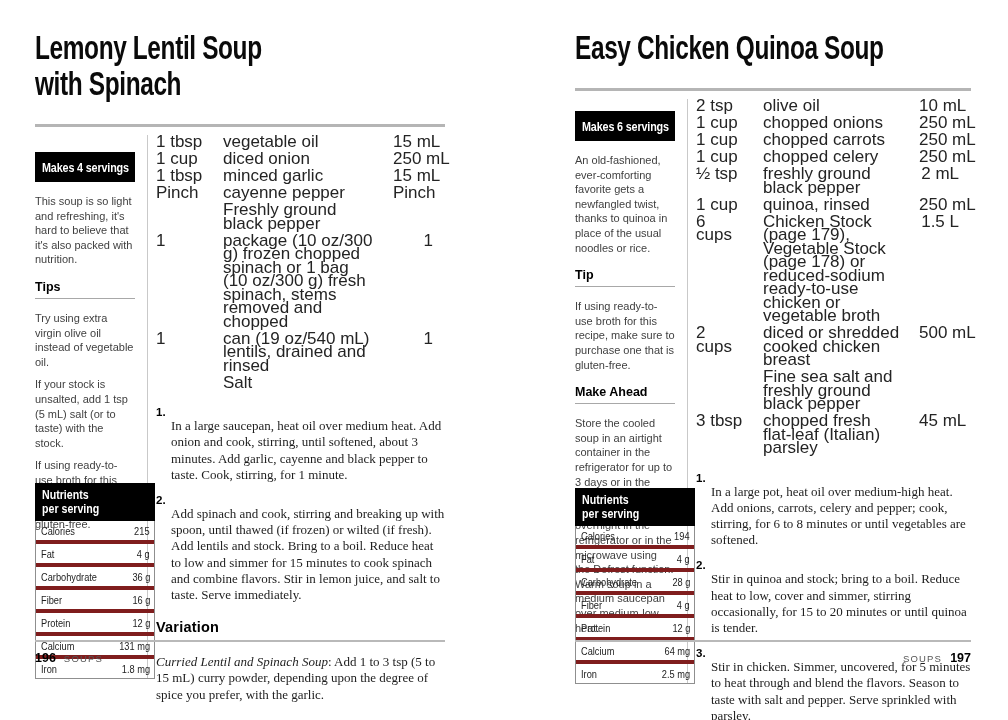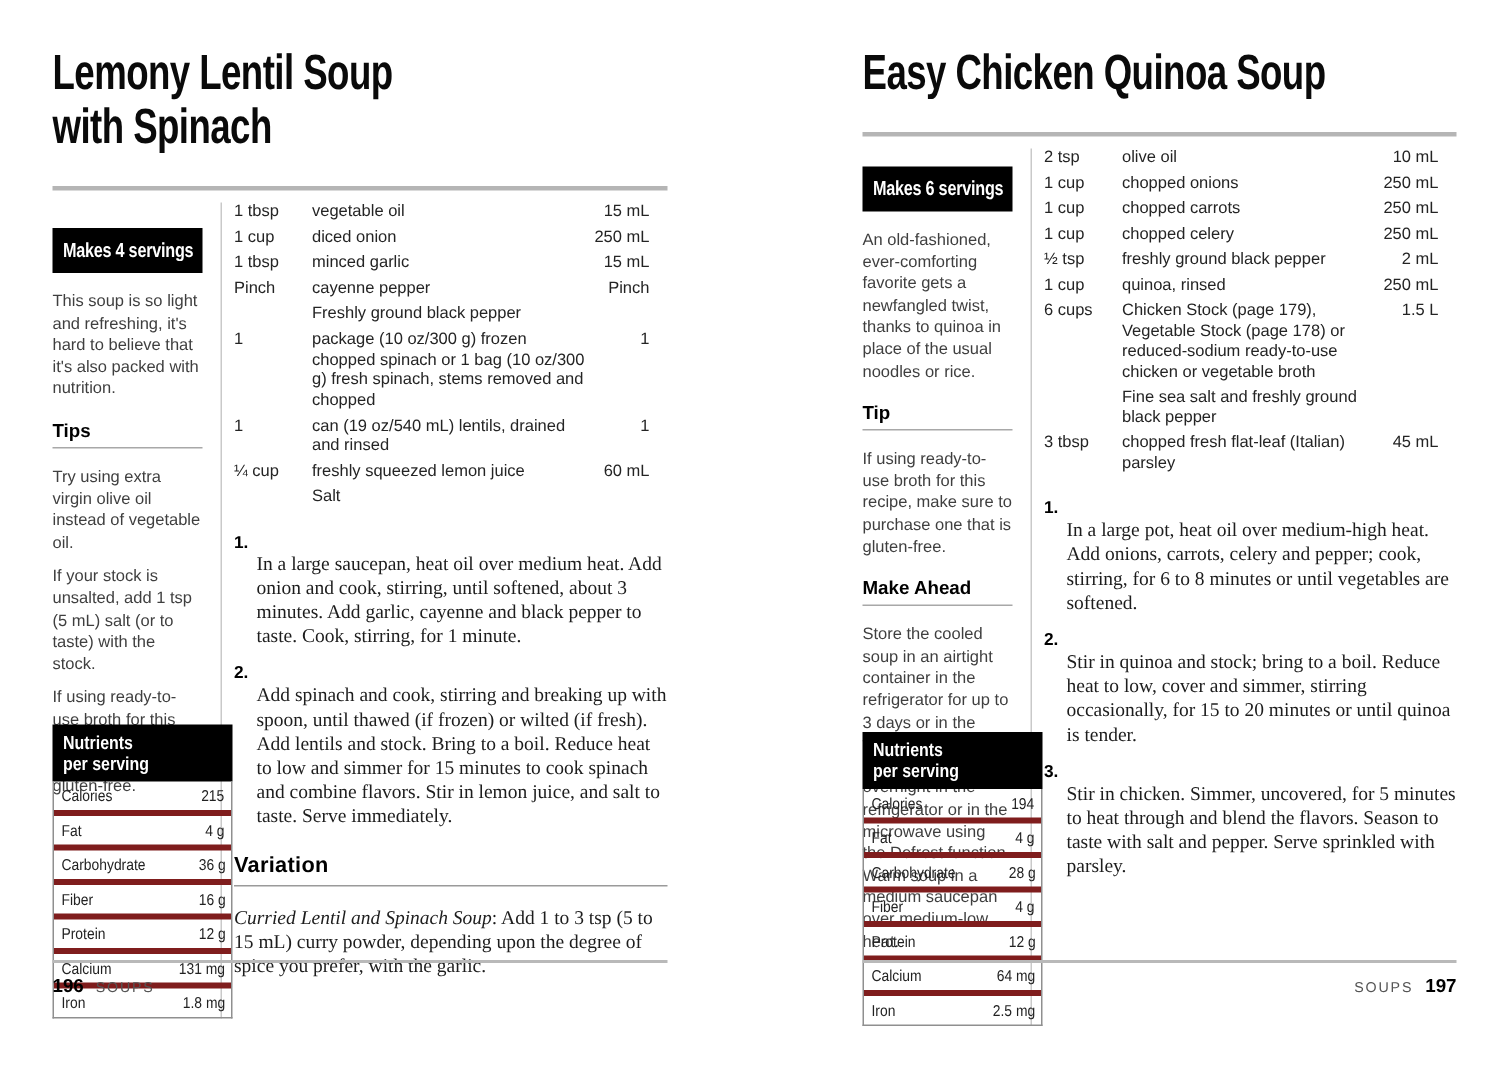--- a/index.html
+++ b/index.html
@@ -59,22 +59,22 @@
     display: block; font-weight: 700; font-size: 12.5px; line-height: 14px; white-space: nowrap;
     transform: scaleX(0.85); transform-origin: left center;
   }
   .nut-table { border: 1px solid #8f8f8f; border-top: none; }
   .nut-row { display: flex; justify-content: space-between; align-items: center; padding: 4px 4px 3px 5px; font-size: 10.5px; color: #222; }
   .nut-row + .nut-row { border-top: 4px solid #7f1d1d; }
   .nut-label { display: inline-block; transform: scaleX(0.88); transform-origin: left center; white-space: nowrap; }
   .nut-value { display: inline-block; transform: scaleX(0.88); transform-origin: right center; white-space: nowrap; }
 
   .ing-row {
-    display: grid; grid-template-columns: 49px 1fr 52px; column-gap: 3px;
-    font-size: 11px; line-height: 13.5px; margin-bottom: 3.5px; color: #242424;
+    display: grid; grid-template-columns: 49px 1fr 52px; column-gap: 18px;
+    font-size: 17px; line-height: 13.5px; margin-bottom: 3.5px; color: #242424;
   }
   .ing-metric { text-align: right; padding-right: 12px; white-space: nowrap; }
 
   .steps { margin-top: 13px; font-family: "Liberation Serif", serif; font-size: 13px; line-height: 16.2px; color: #1d1d1d; }
   .step { display: flex; margin-bottom: 7px; }
   .step-num { font-family: "Liberation Sans", sans-serif; font-weight: 700; font-size: 11.5px; flex: 0 0 15px; width: 15px; padding-top: 2px; color: #000; }
   .step-text { flex: 1; margin-top: 16px; }
 
   .variation-heading { font-weight: 700; font-size: 14.5px; letter-spacing: 0.2px; color: #000; margin: 16px 0 5px 0; }
   .variation-rule { border: none; border-top: 1px solid #9a9a9a; margin: 0 0 9px 0; }
@@ -177,25 +177,20 @@
             <span class="ing-qty">1</span>
             <span class="ing-item">package (10 oz/300 g) frozen chopped spinach or 1 bag (10 oz/300 g) fresh spinach, stems removed and chopped</span>
             <span class="ing-metric">1</span>
           </div>
         <div class="ing-row">
             <span class="ing-qty">1</span>
             <span class="ing-item">can (19 oz/540 mL) lentils, drained and rinsed</span>
             <span class="ing-metric">1</span>
           </div>
         <div class="ing-row">
-            <span class="ing-qty">¼ cup</span>
-            <span class="ing-item">freshly squeezed lemon juice</span>
-            <span class="ing-metric">60 mL</span>
-          </div>
-        <div class="ing-row">
             <span class="ing-qty"></span>
             <span class="ing-item">Salt</span>
             <span class="ing-metric"></span>
           </div>
       </div>
 
       <div class="steps">
         <div class="step">
             <span class="step-num">1.</span>
             <span class="step-text">In a large saucepan, heat oil over medium heat. Add onion and cook, stirring, until softened, about 3 minutes. Add garlic, cayenne and black pepper to taste. Cook, stirring, for 1 minute.</span>
@@ -298,20 +293,25 @@
             <span class="ing-qty">1 cup</span>
             <span class="ing-item">quinoa, rinsed</span>
             <span class="ing-metric">250 mL</span>
           </div>
         <div class="ing-row">
             <span class="ing-qty">6 cups</span>
             <span class="ing-item">Chicken Stock (page 179), Vegetable Stock (page 178) or reduced-sodium ready-to-use chicken or vegetable broth</span>
             <span class="ing-metric">1.5 L</span>
           </div>
         <div class="ing-row">
+            <span class="ing-qty">2 cups</span>
+            <span class="ing-item">diced or shredded cooked chicken breast</span>
+            <span class="ing-metric">500 mL</span>
+          </div>
+        <div class="ing-row">
             <span class="ing-qty"></span>
             <span class="ing-item">Fine sea salt and freshly ground black pepper</span>
             <span class="ing-metric"></span>
           </div>
         <div class="ing-row">
             <span class="ing-qty">3 tbsp</span>
             <span class="ing-item">chopped fresh flat-leaf (Italian) parsley</span>
             <span class="ing-metric">45 mL</span>
           </div>
       </div>

